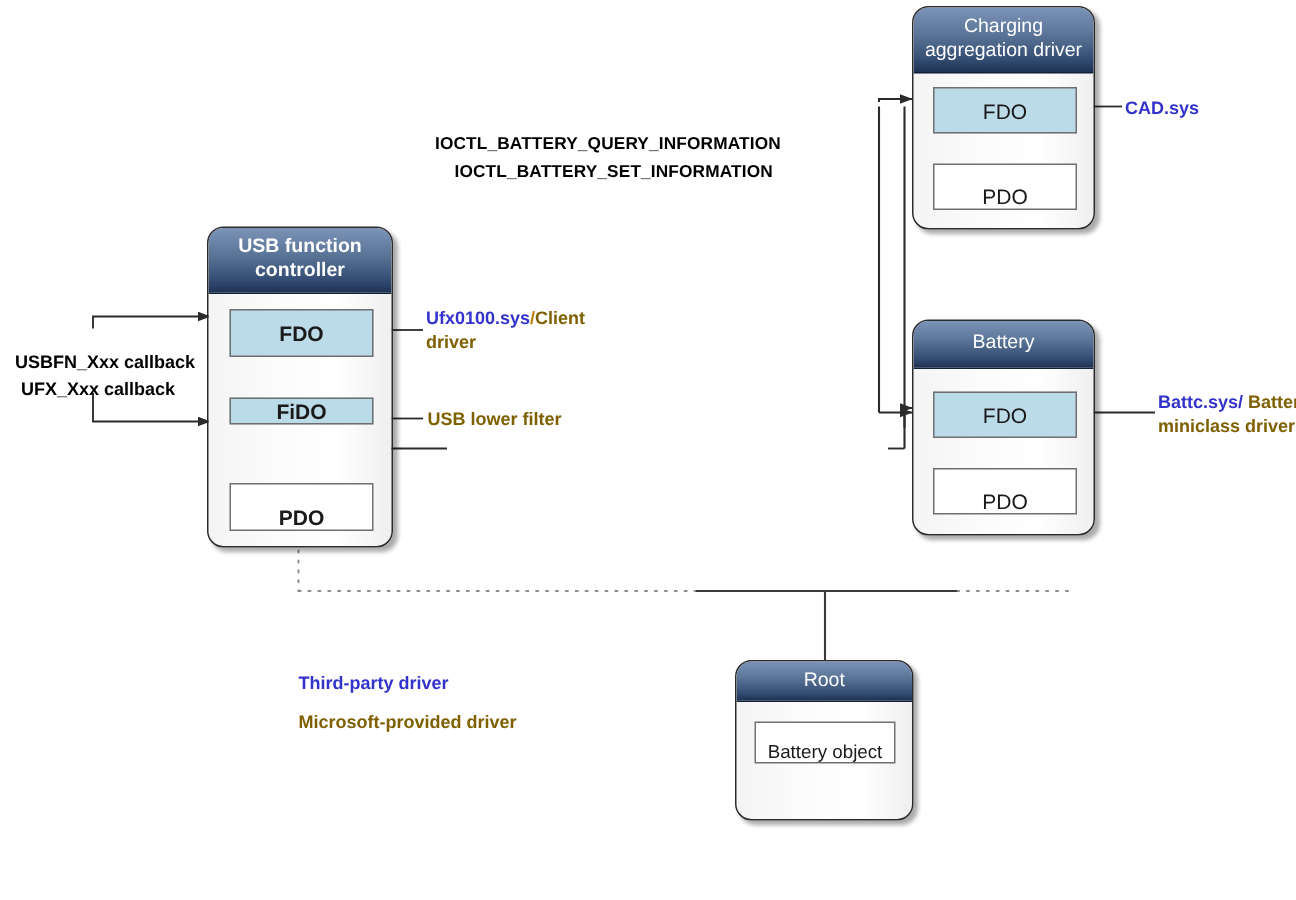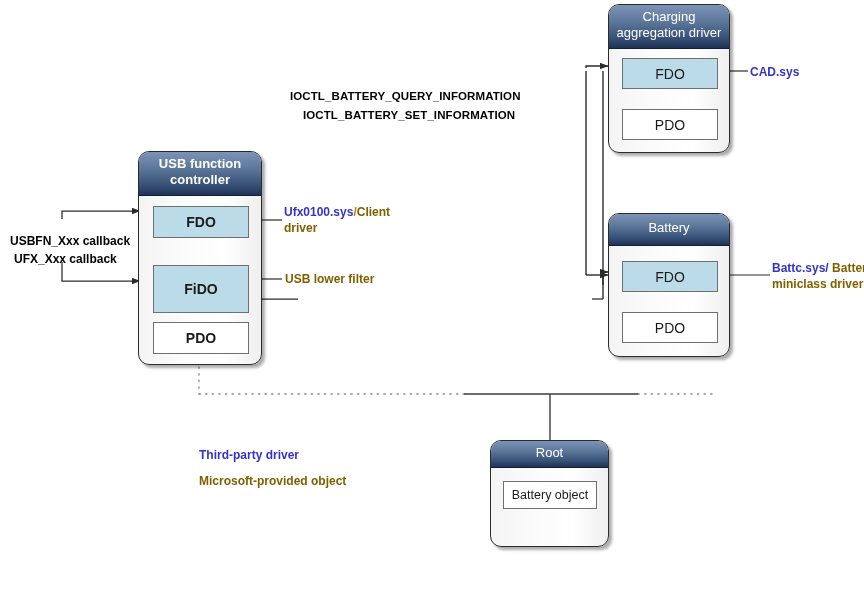--- a/index.html
+++ b/index.html
@@ -63,20 +63,21 @@
     align-items: center;
     justify-content: center;
   }
   .node.fdo, .node.fido {
     background: #bcdbe8;
     border-color: #6f6f6f;
   }
   .node.pdo, .node.devobj {
     background: #ffffff;
     border-color: #6f6f6f;
+    align-items: flex-end;
   }
 
   
   .lbl {
     position: absolute;
     font-size: 12px;
     white-space: nowrap;
   }
   .lbl-bold {
     font-weight: bold;
@@ -154,21 +155,21 @@
     </g>
   </svg>
 
   <div class="stack" style="left:138px; top:151px; width:124px; height:214px;font-weight:bold;">
     <div class="stack-header" style="height:44px;">
       <div>USB function controller</div>
     </div>
     <div class="node fdo" style="left:14px; top:54px; width:96px; height:32px;">
       <span>FDO</span>
     </div>
-    <div class="node fido" style="left:14px; top:113px; width:96px; height:48px;">
+    <div class="node fido" style="left:14px; top:113px; width:96px; height:18px;">
       <span>FiDO</span>
     </div>
     <div class="node pdo" style="left:14px; top:170px; width:96px; height:32px;">
       <span>PDO</span>
     </div>
   </div>
 
   <div class="stack" style="left:608px; top:4px; width:122px; height:149px;">
     <div class="stack-header" style="height:44px;">
       <div>Charging aggregation driver</div>
@@ -232,16 +233,16 @@
 
   <div class="lbl lbl-bold" style="left:772px; top:260px; line-height:16px;">
     <span class="c-blue">Battc.sys/</span> <span class="c-olive">Battery</span>
     <div class="c-olive">miniclass driver</div>
   </div>
 
   <div class="lbl lbl-bold c-blue" style="left:199px; top:448px;">
     <span>Third-party driver</span>
   </div>
   <div class="lbl lbl-bold c-olive" style="left:199px; top:474px;">
-    <span>Microsoft-provided object</span>
+    <span>Microsoft-provided driver</span>
   </div>
 
 </div>
 
 </body></html>

